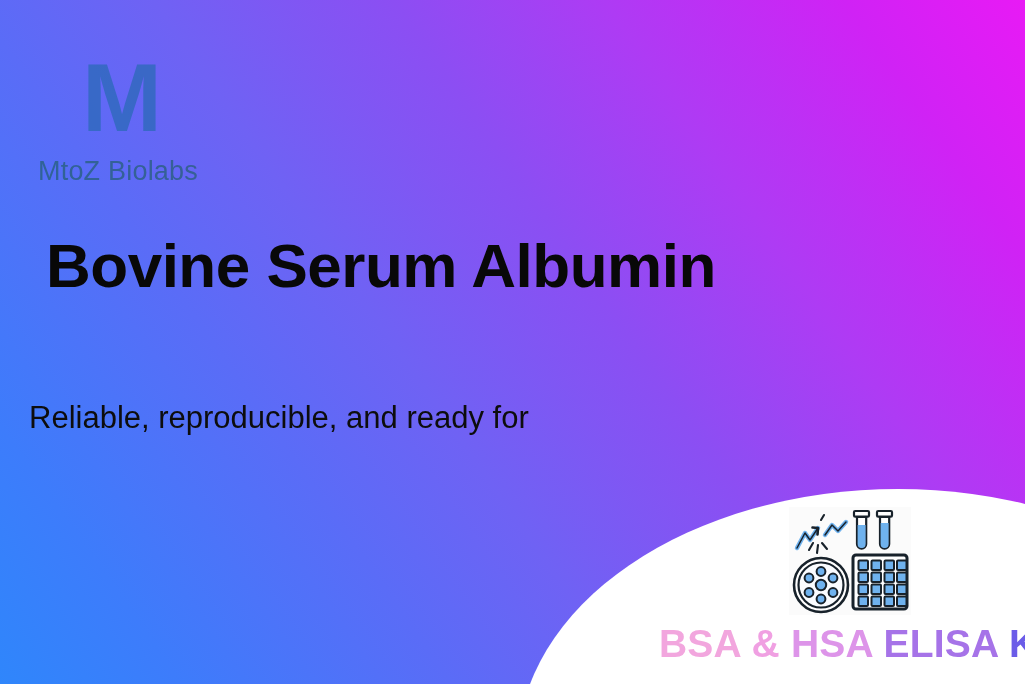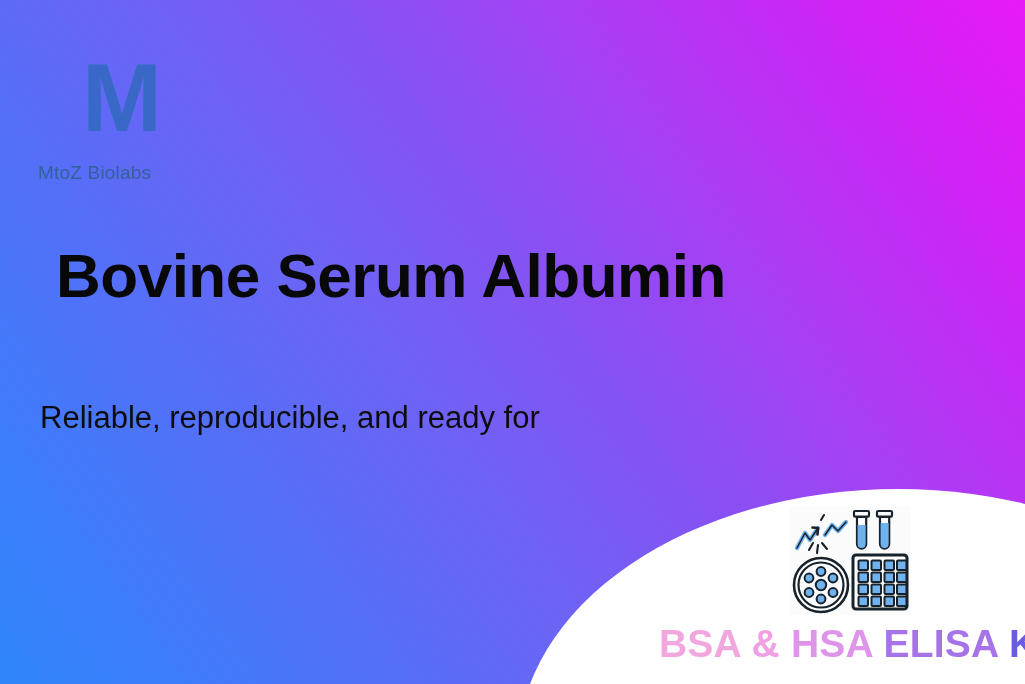--- a/index.html
+++ b/index.html
@@ -51,47 +51,47 @@
     font-weight: bold;
     line-height: 0.95;
     letter-spacing: -1px;
     color: rgba(40, 106, 180, 0.72);
     margin-left: 44px;
     display: block;
     height: 92px;
   }
   .logo-word {
     display: block;
-    margin-top: 18px;
-    font-size: 19px;
+    margin-top: 12px;
+    font-size: 27px;
     font-weight: normal;
     letter-spacing: 0.2px;
     color: rgba(26, 92, 92, 0.62);
   }
 
   
   .headline {
     position: absolute;
     left: 40px;
     top: 218px;
     z-index: 3;
     font-size: 62px;
     font-weight: bold;
     line-height: 1.37;
     letter-spacing: -0.5px;
     color: #080808;
-    margin: 16px;
+    margin: 6px;
     max-width: 760px;
   }
   .headline .ln { display: block; }
 
   
   .subtitle {
     position: absolute;
-    left: 40px;
+    left: 29px;
     top: 394px;
     z-index: 3;
     font-size: 31px;
     font-weight: normal;
     line-height: 1.52;
     color: #0d0d0d;
     margin: 0;
     max-width: 640px;
   }
   .subtitle .ln { display: block; }

